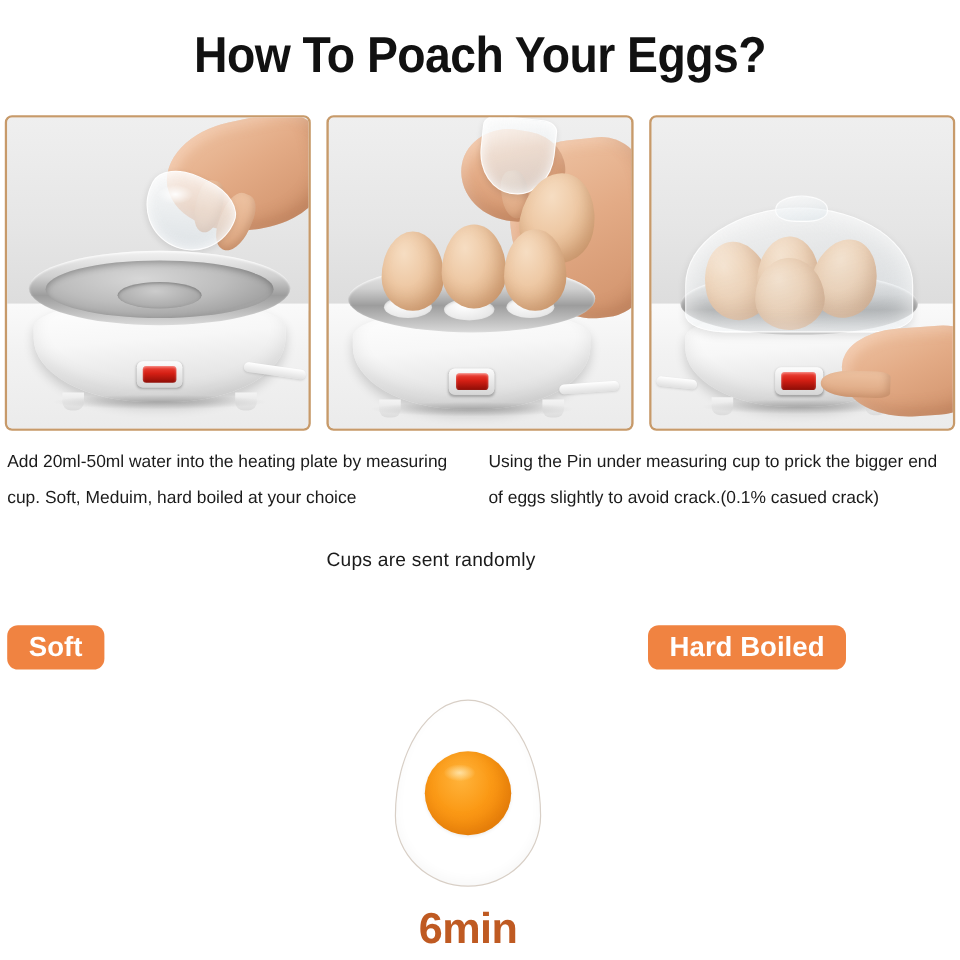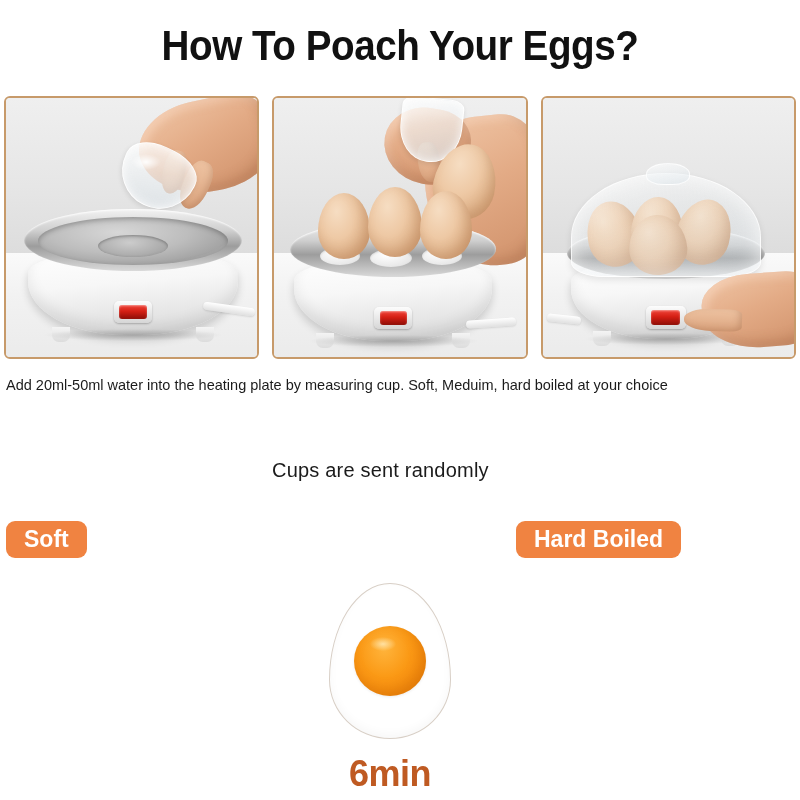--- a/index.html
+++ b/index.html
@@ -187,21 +187,21 @@
     padding-right: 18px;
   }
   .caption:nth-child(1) { padding-left: 6px; }
   .caption:nth-child(2) { padding-left: 8px; }
   .caption:nth-child(3) { padding-left: 6px; }
 
   .cups-note {
     position: absolute;
     top: 459px;
     left: 272px;
-    font-size: 20px;
+    font-size: 16px;
     font-weight: 400;
     color: #1b1b1b;
     letter-spacing: 0.2px;
   }
 
   
   .badge-row { position: absolute; top: 521px; left: 0; width: 700px; height: 40px; }
   .badge {
     position: absolute;
     height: 37px;
@@ -212,21 +212,21 @@
     font-weight: bold;
     font-size: 23px;
     display: flex;
     align-items: center;
     justify-content: center;
     padding: 0 18px;
     white-space: nowrap;
   }
   .badge.b1 { left: 6px; }
   .badge.b2 { left: 269px; }
-  .badge.b3 { left: 516px; }
+  .badge.b3 { left: 540px; }
 
   
   .result-row {
     position: absolute;
     top: 583px;
     left: 0;
     width: 780px;
     display: flex;
     gap: 39px;
   }
@@ -384,20 +384,21 @@
       <div class="hand" style="right:-26px; bottom:10px; width:118px; height:74px; border-radius:40% 30% 34% 50%; transform:rotate(-4deg);"></div>
       <div class="finger" style="right:52px; bottom:26px; width:58px; height:22px; border-radius:46% 20% 20% 46%; transform:rotate(2deg);"></div>
 
       <div class="cord" style="left:4px; bottom:34px; width:34px; height:8px; transform:rotate(6deg);"></div>
     </div>
   </div>
 </div>
 
 <div class="caption-row">
   <div class="caption">Add 20ml-50ml water into the heating plate by measuring cup. Soft, Meduim, hard boiled at your choice</div>
+  <div class="caption">Using the Pin under measuring cup to prick the bigger end of eggs slightly to avoid crack.(0.1% casued crack)</div>
 </div>
 
 <div class="cups-note">Cups are sent randomly</div>
 
 <div class="badge-row">
   <div class="badge b1">Soft</div>
   <div class="badge b3">Hard Boiled</div>
 </div>
 
 <div class="result-row">

